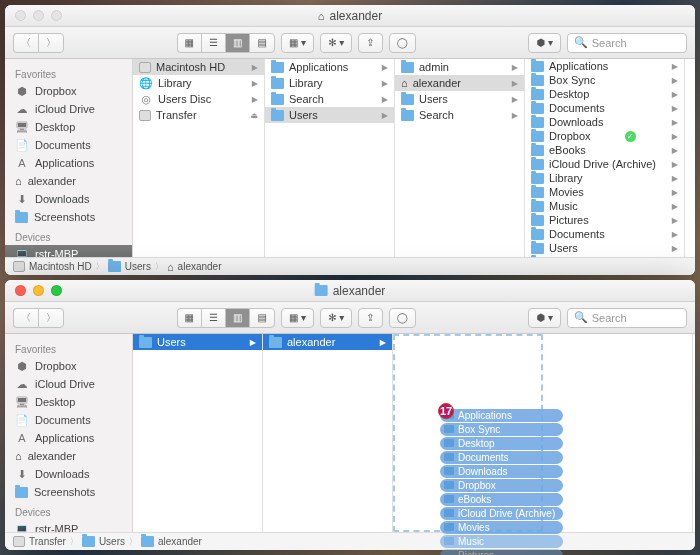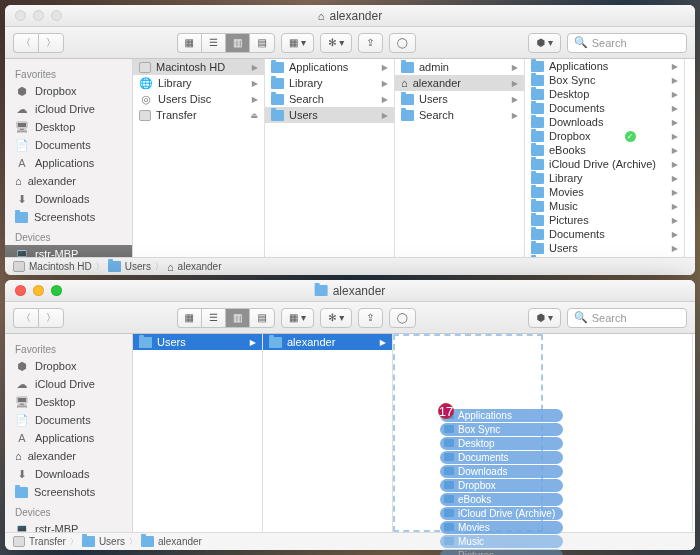--- a/index.html
+++ b/index.html
@@ -35,21 +35,21 @@
 .f-ic { width: 13px; height: 11px; background: #6fb4e8; border-radius: 1px; position: relative; flex-shrink: 0; }
 .f-ic::before { content:''; position:absolute; top:-2px; left:0; width:5px; height:2px; background:#6fb4e8; border-radius:1px 1px 0 0; }
 .h-ic { font-size: 11px; }
 .hd-ic { width:12px; height:11px; background:#dedede; border:1px solid #aaa; border-radius:2px; flex-shrink:0; }
 .check { width:11px;height:11px;background:#4cd964;border-radius:50%;color:#fff;font-size:8px;display:flex;align-items:center;justify-content:center;margin-left:auto;margin-right:2px; }
 .pathbar { height: 18px; background: #f5f5f5; border-top: 1px solid #dcdcdc; display: flex; align-items: center; padding: 0 8px; font-size: 10px; color: #555; gap: 4px; }
 .pathbar .sep { color: #aaa; font-size: 8px; }
 .drag-cluster { position: relative; width: 100%; }
 .drag-item { background: rgba(108,165,224,.85); color: #fff; font-size: 10px; padding: 1px 8px 1px 18px; border-radius: 9px; margin: 1px 0; position: relative; white-space: nowrap; }
 .drag-item::before { content:''; position:absolute; left:4px; top:2px; width:10px; height:8px; background:#5a9edb; border-radius:1px; }
-.badge { position: absolute; top: -6px; left: -2px; width: 16px; height: 16px; background: #be185d; border-radius: 50%; color: #fff; font-size: 13px; font-weight: normal; display: flex; align-items: center; justify-content: center; z-index: 5; border:1px solid #c0392b; }
+.badge { position: absolute; top: -6px; left: -2px; width: 16px; height: 16px; background: #be185d; border-radius: 50%; color: #fff; font-size: 11px; font-weight: bold; display: flex; align-items: center; justify-content: center; z-index: 5; border:1px solid #c0392b; }
 .dashed { border: 2px dashed #a8c8ec; border-radius: 2px; }
 </style>
 </head>
 <body>
 
 <div class="window w1">
   <div class="titlebar">
     <div class="traffic">
       <div class="tl i"></div>
       <div class="tl i"></div>

